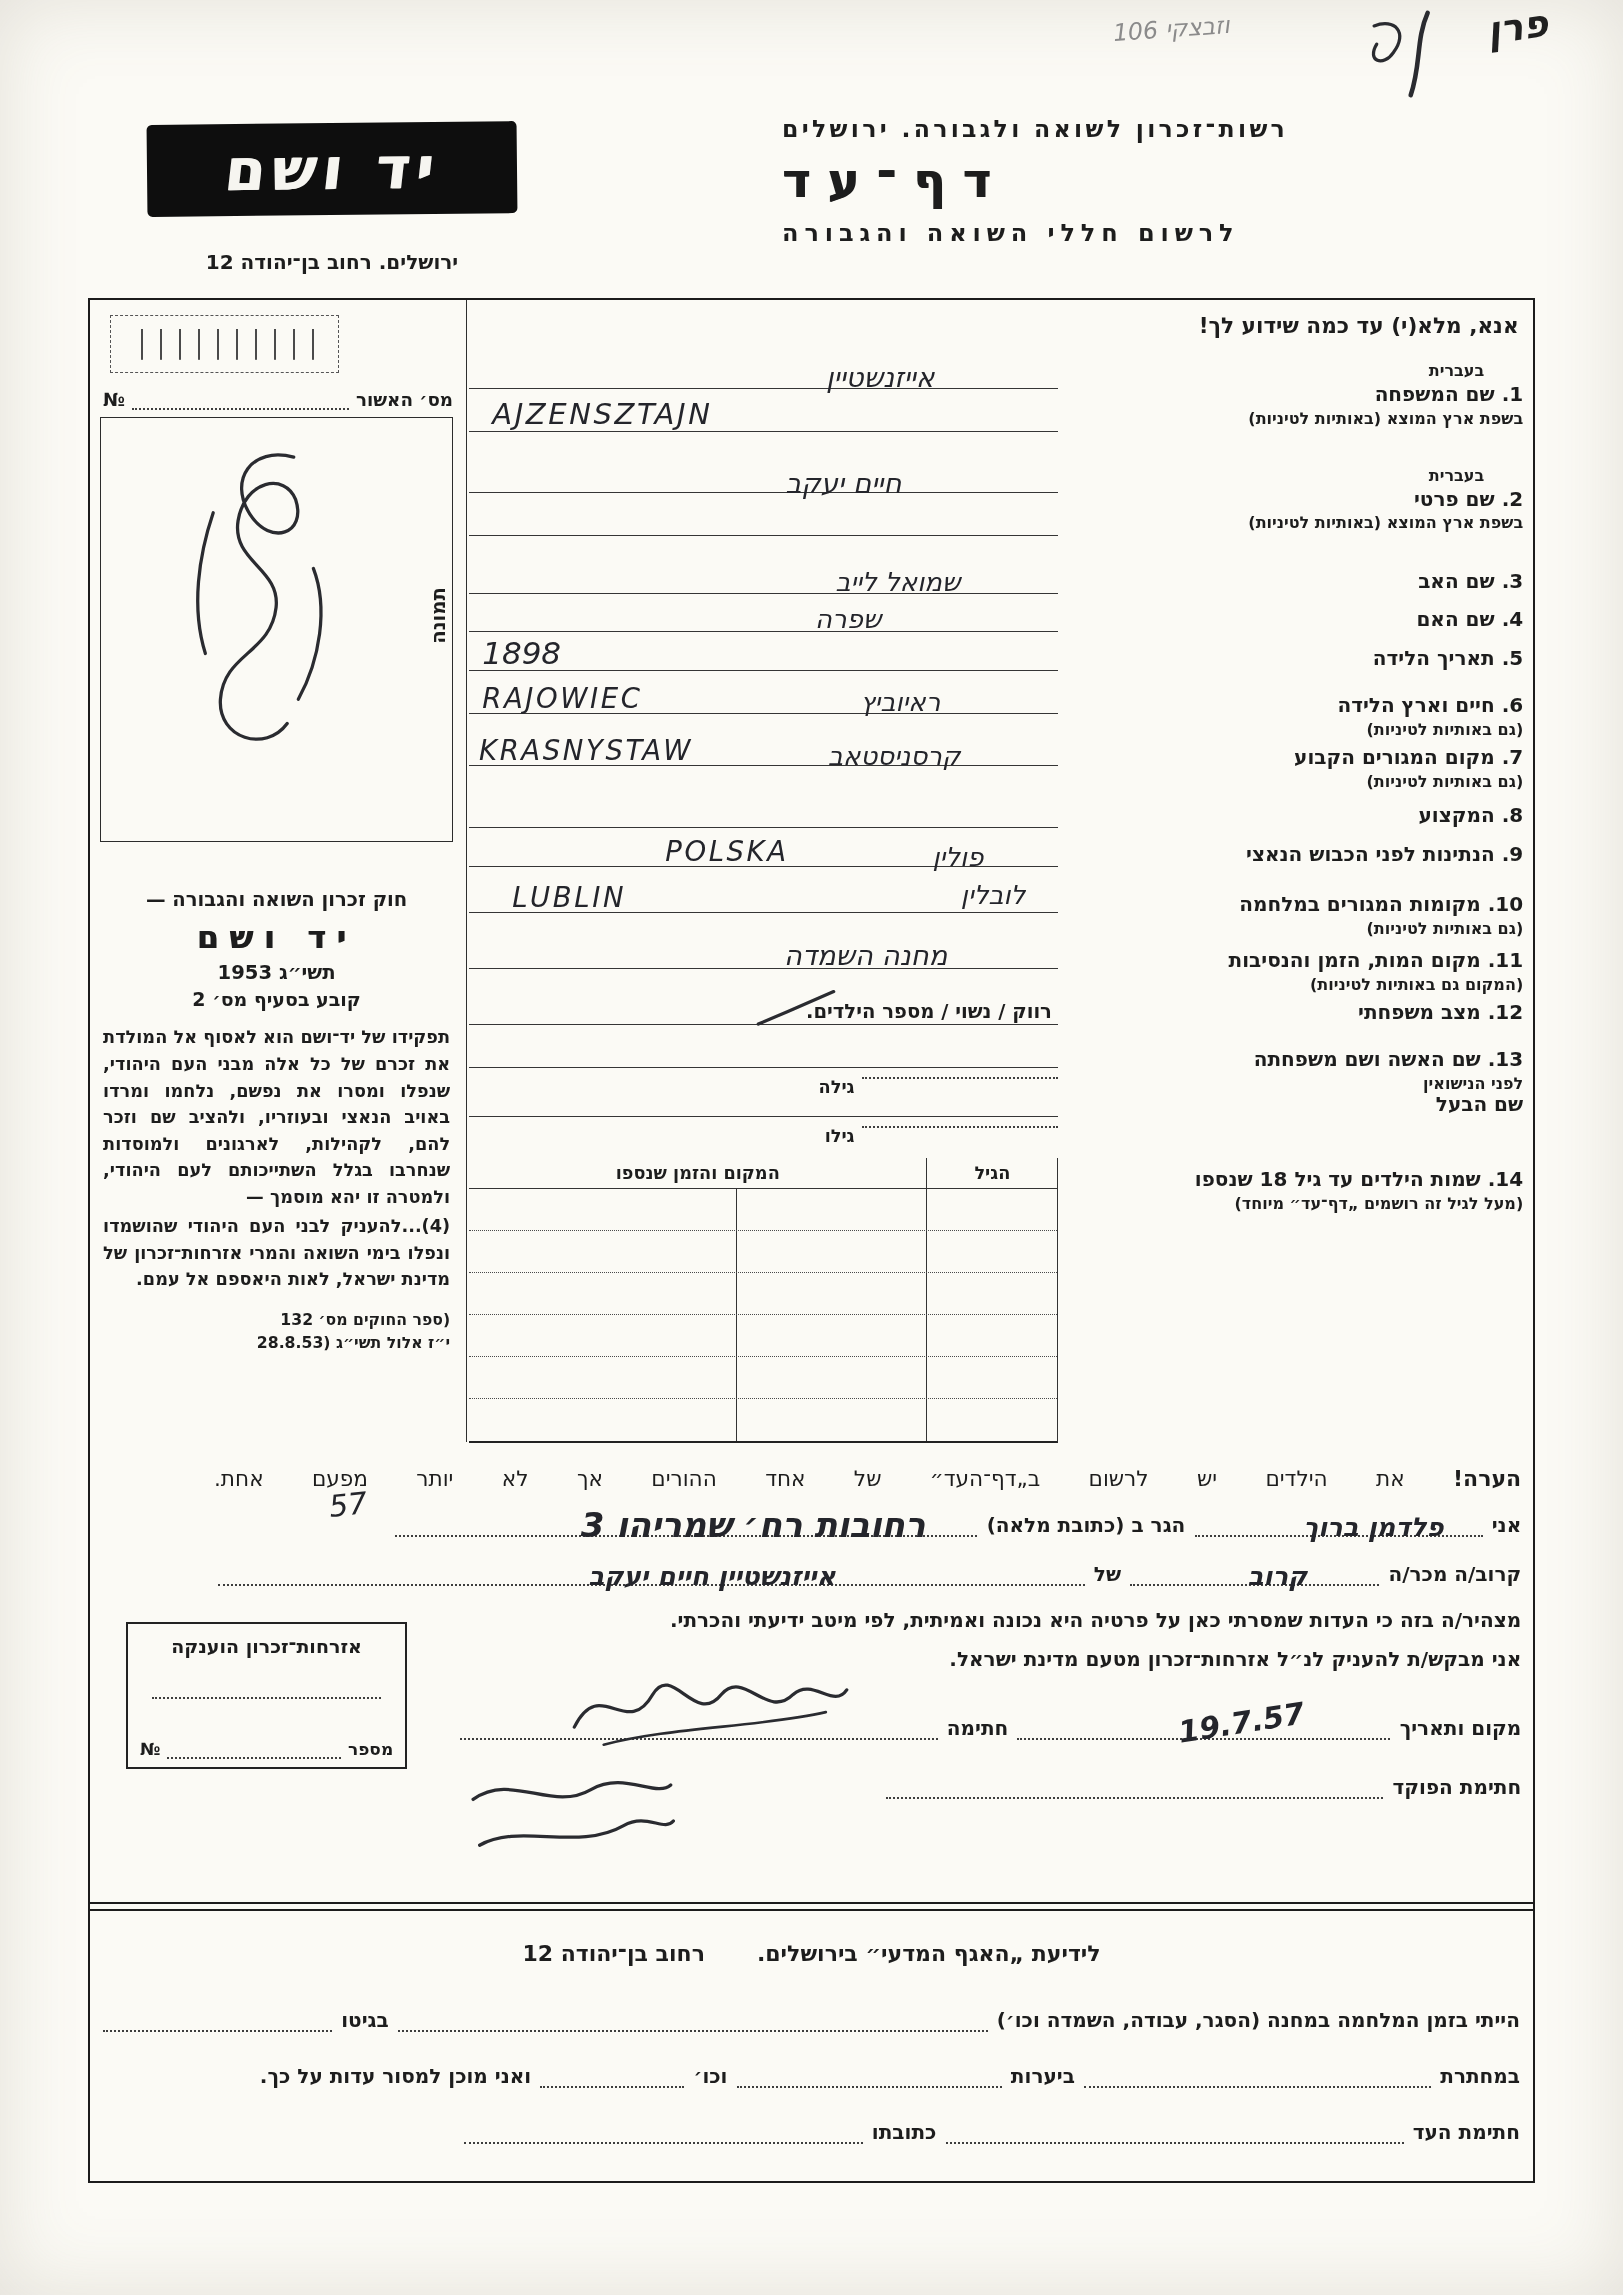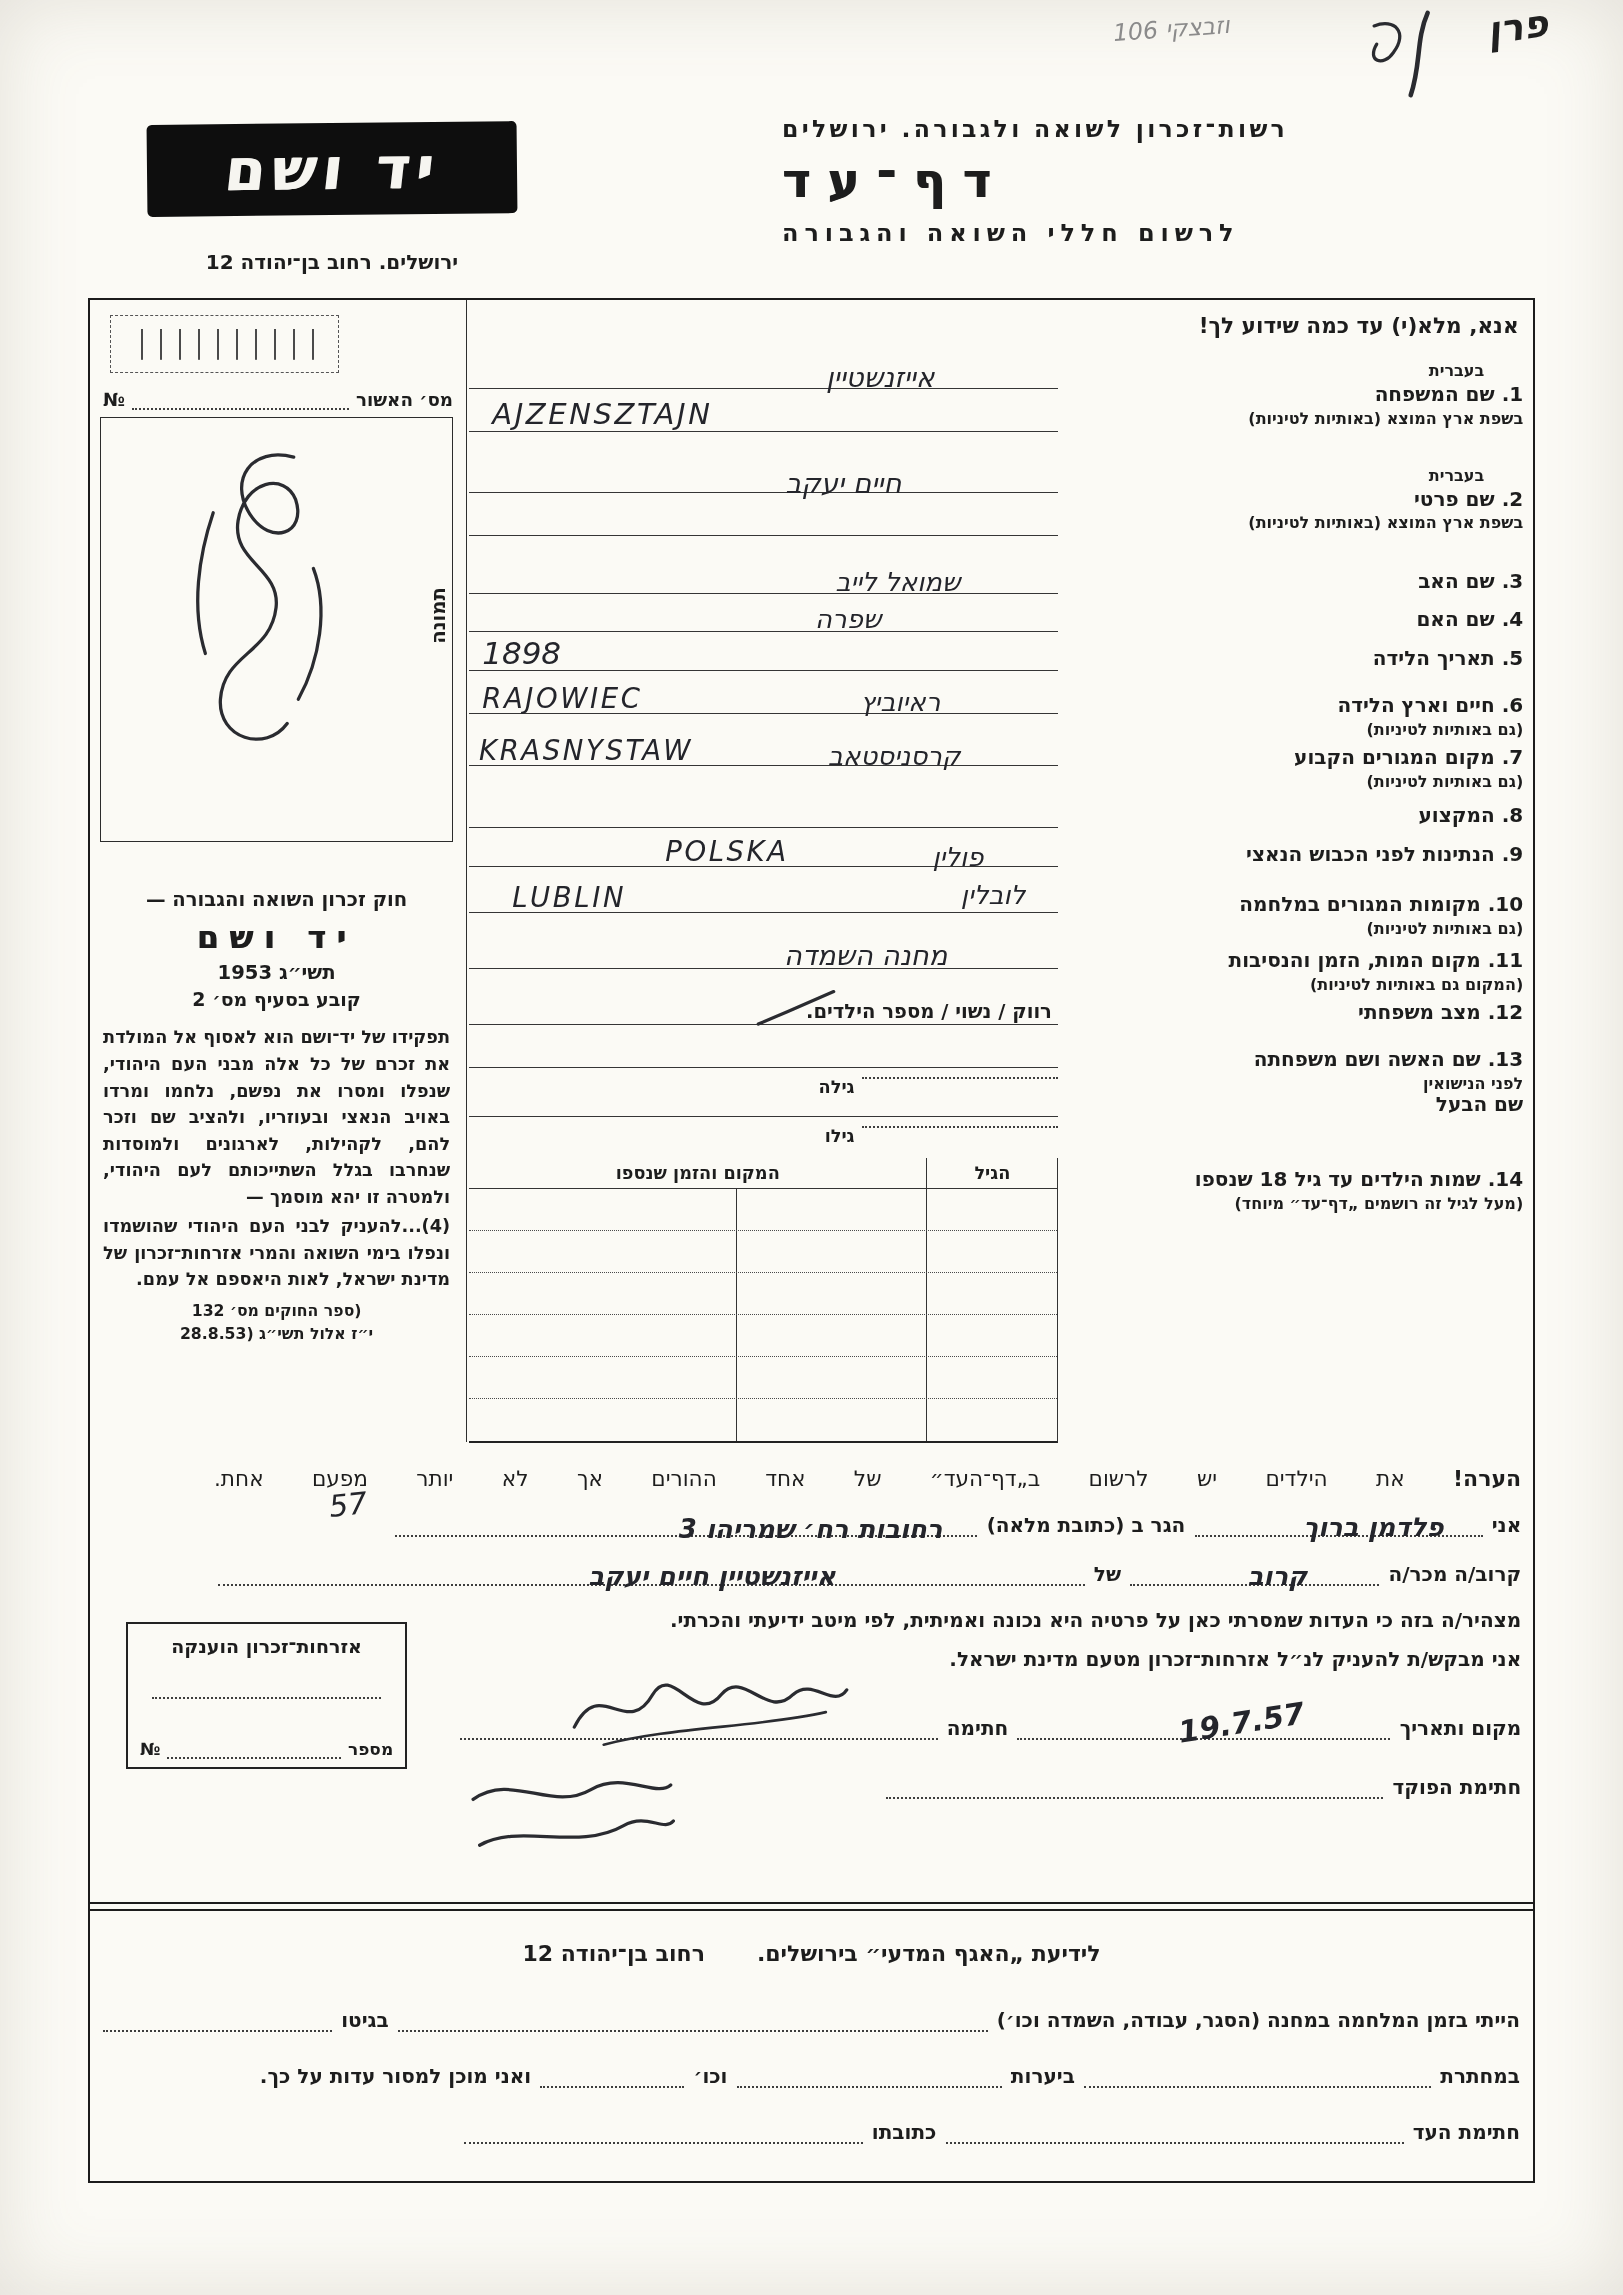--- a/index.html
+++ b/index.html
@@ -37,21 +37,21 @@
 .stamp{position:absolute;left:9.8px;top:3.3px;width:229px;height:58px;border:1.3px dashed #555;background:repeating-linear-gradient(90deg,transparent 0 17px,#4a4a4a 17px 19px) center/88% 55% no-repeat}
 .approval{position:absolute;left:3.3px;top:77px;width:350px;display:flex;gap:6.5px;align-items:flex-end;font-size:18.3px;font-weight:bold}
 .photo{position:absolute;left:0;top:105px;width:353px;height:425px;border:1.3px solid #2c2c2c}
 .photolbl{position:absolute;right:-14.4px;top:44%;font-size:19.6px;font-weight:bold;transform:rotate(-90deg)}
 .law{position:absolute;left:3.3px;top:576px;width:347px;text-align:center;direction:rtl}
 .law .lh{font-size:19.6px;font-weight:bold}
 .law .ll{font-size:31px;font-weight:bold;letter-spacing:11px;margin-top:7.9px;text-shadow:1px 0 currentColor}
 .law .ly{font-size:19.6px;font-weight:bold;margin-top:6.5px}
 .law .lc{font-size:19px;font-weight:bold;margin-top:3.9px}
 .law .lt{font-size:17.7px;font-weight:600;text-align:justify;line-height:1.5;margin-top:14.4px}
-.law .lr{font-size:15.7px;font-weight:600;text-align:center;line-height:1.45;margin-top:7px}
+.law .lr{font-size:15.7px;font-weight:600;text-align:right;line-height:1.45;margin-top:16px}
 
 .fields{position:absolute;right:9.8px;top:52px;width:1054px;direction:rtl}
 
 .ftable{width:100%;border-right:1.3px solid #333;border-bottom:2.6px solid #222}
 .thead{display:flex;border-bottom:1.3px solid #333;height:31px;align-items:center;font-size:17.7px;font-weight:bold;text-align:center}
 .th.age{width:131px;border-left:1.3px solid #333;align-self:stretch;display:flex;align-items:center;justify-content:center}
 .th.place{flex:1}
 .trow{display:flex;height:42px;border-bottom:1.3px dotted #4a4a4a}
 .trow:last-child{border-bottom:none}
 .tc1{width:131px;border-left:1.3px solid #333}
@@ -342,21 +342,21 @@
     <div class="decl">
       <span class="hw" style="left:111px;top:-7.9px;font-size:30px;transform:rotate(-6deg)">57</span>
 
       <div class="dline" style="height:39px;padding-left:177px">
         <span>אני</span>
         <span class="dots" style="width:288px">
           <span class="hw" style="right:39px;bottom:-5.2px;font-size:26px">פלדמן ברוך</span>
         </span>
         <span>הגר ב (כתובת מלאה)</span>
         <span class="dots grow">
-          <span class="hw" style="right:35px;bottom:-6.5px;font-size:26px">רחובות רח׳ שמריהו 3</span>
+          <span class="hw" style="right:52px;bottom:-6.5px;font-size:34px">רחובות רח׳ שמריהו 3</span>
         </span>
       </div>
 
       <div class="dline" style="height:49px">
         <span>קרוב/ה מכר/ה</span>
         <span class="dots" style="width:249px">
           <span class="hw" style="right:72px;bottom:-5.2px;font-size:26px">קרוב</span>
         </span>
         <span>של</span>
         <span class="dots grow">

